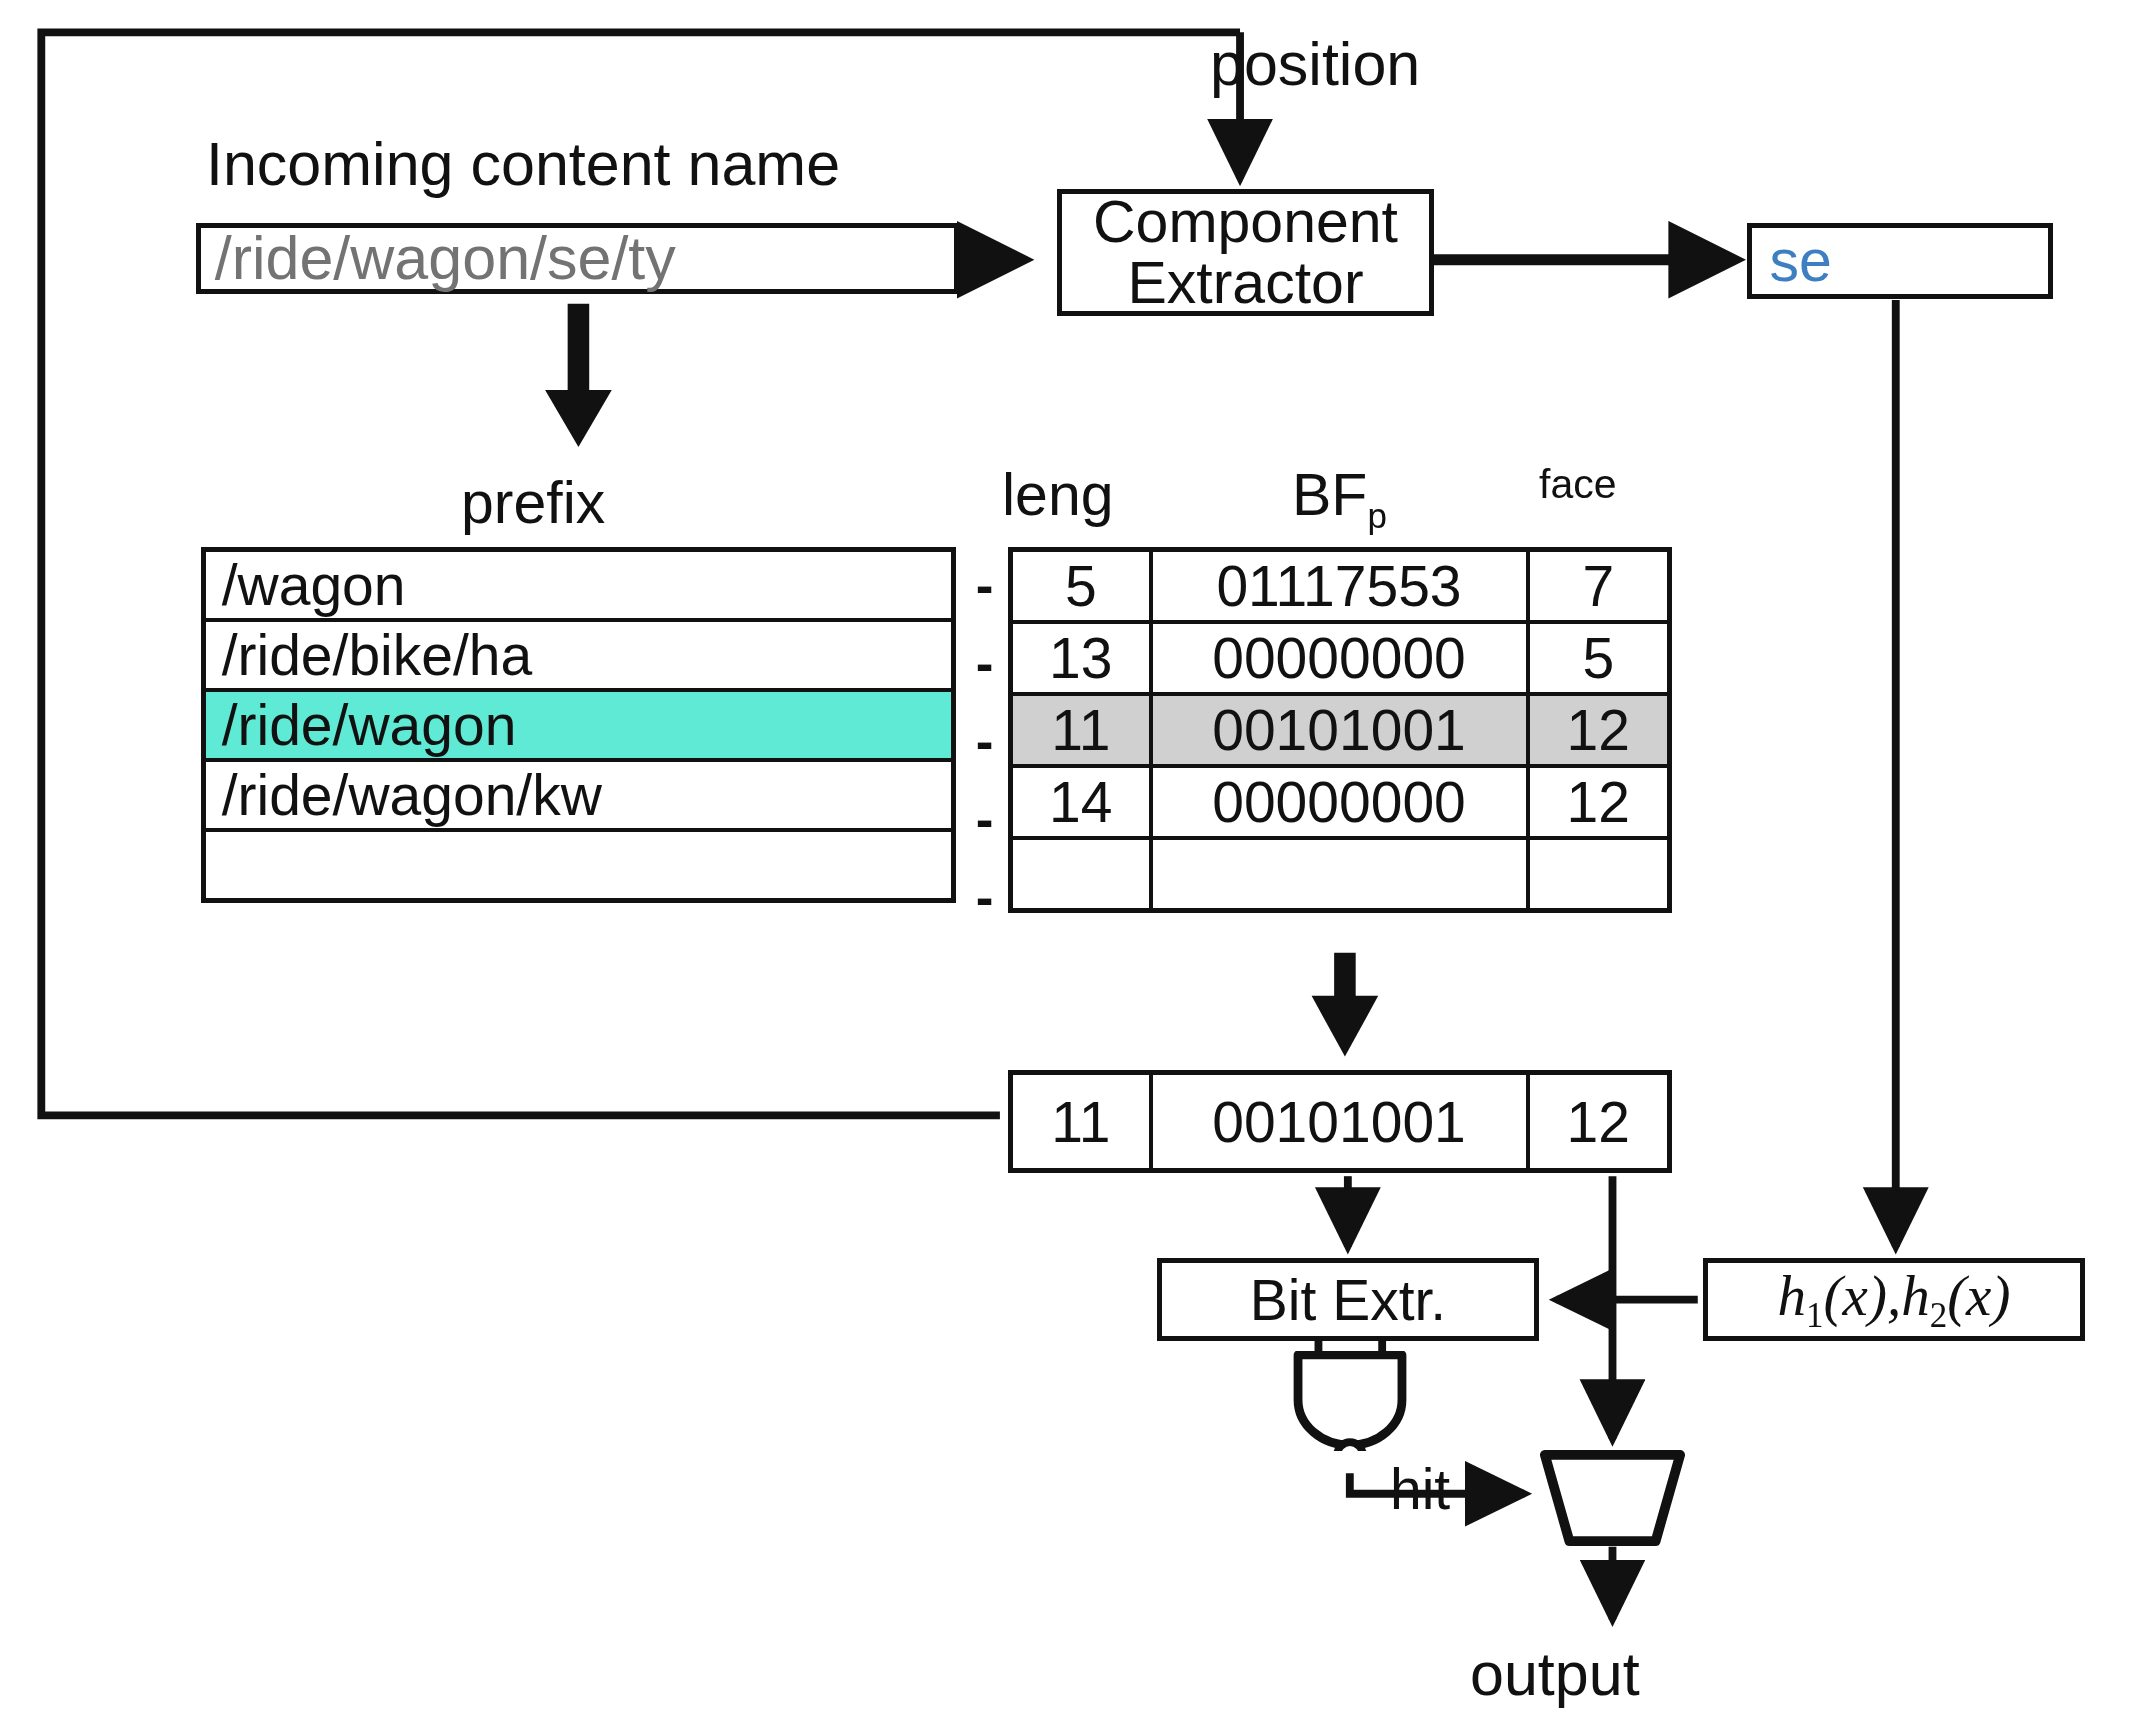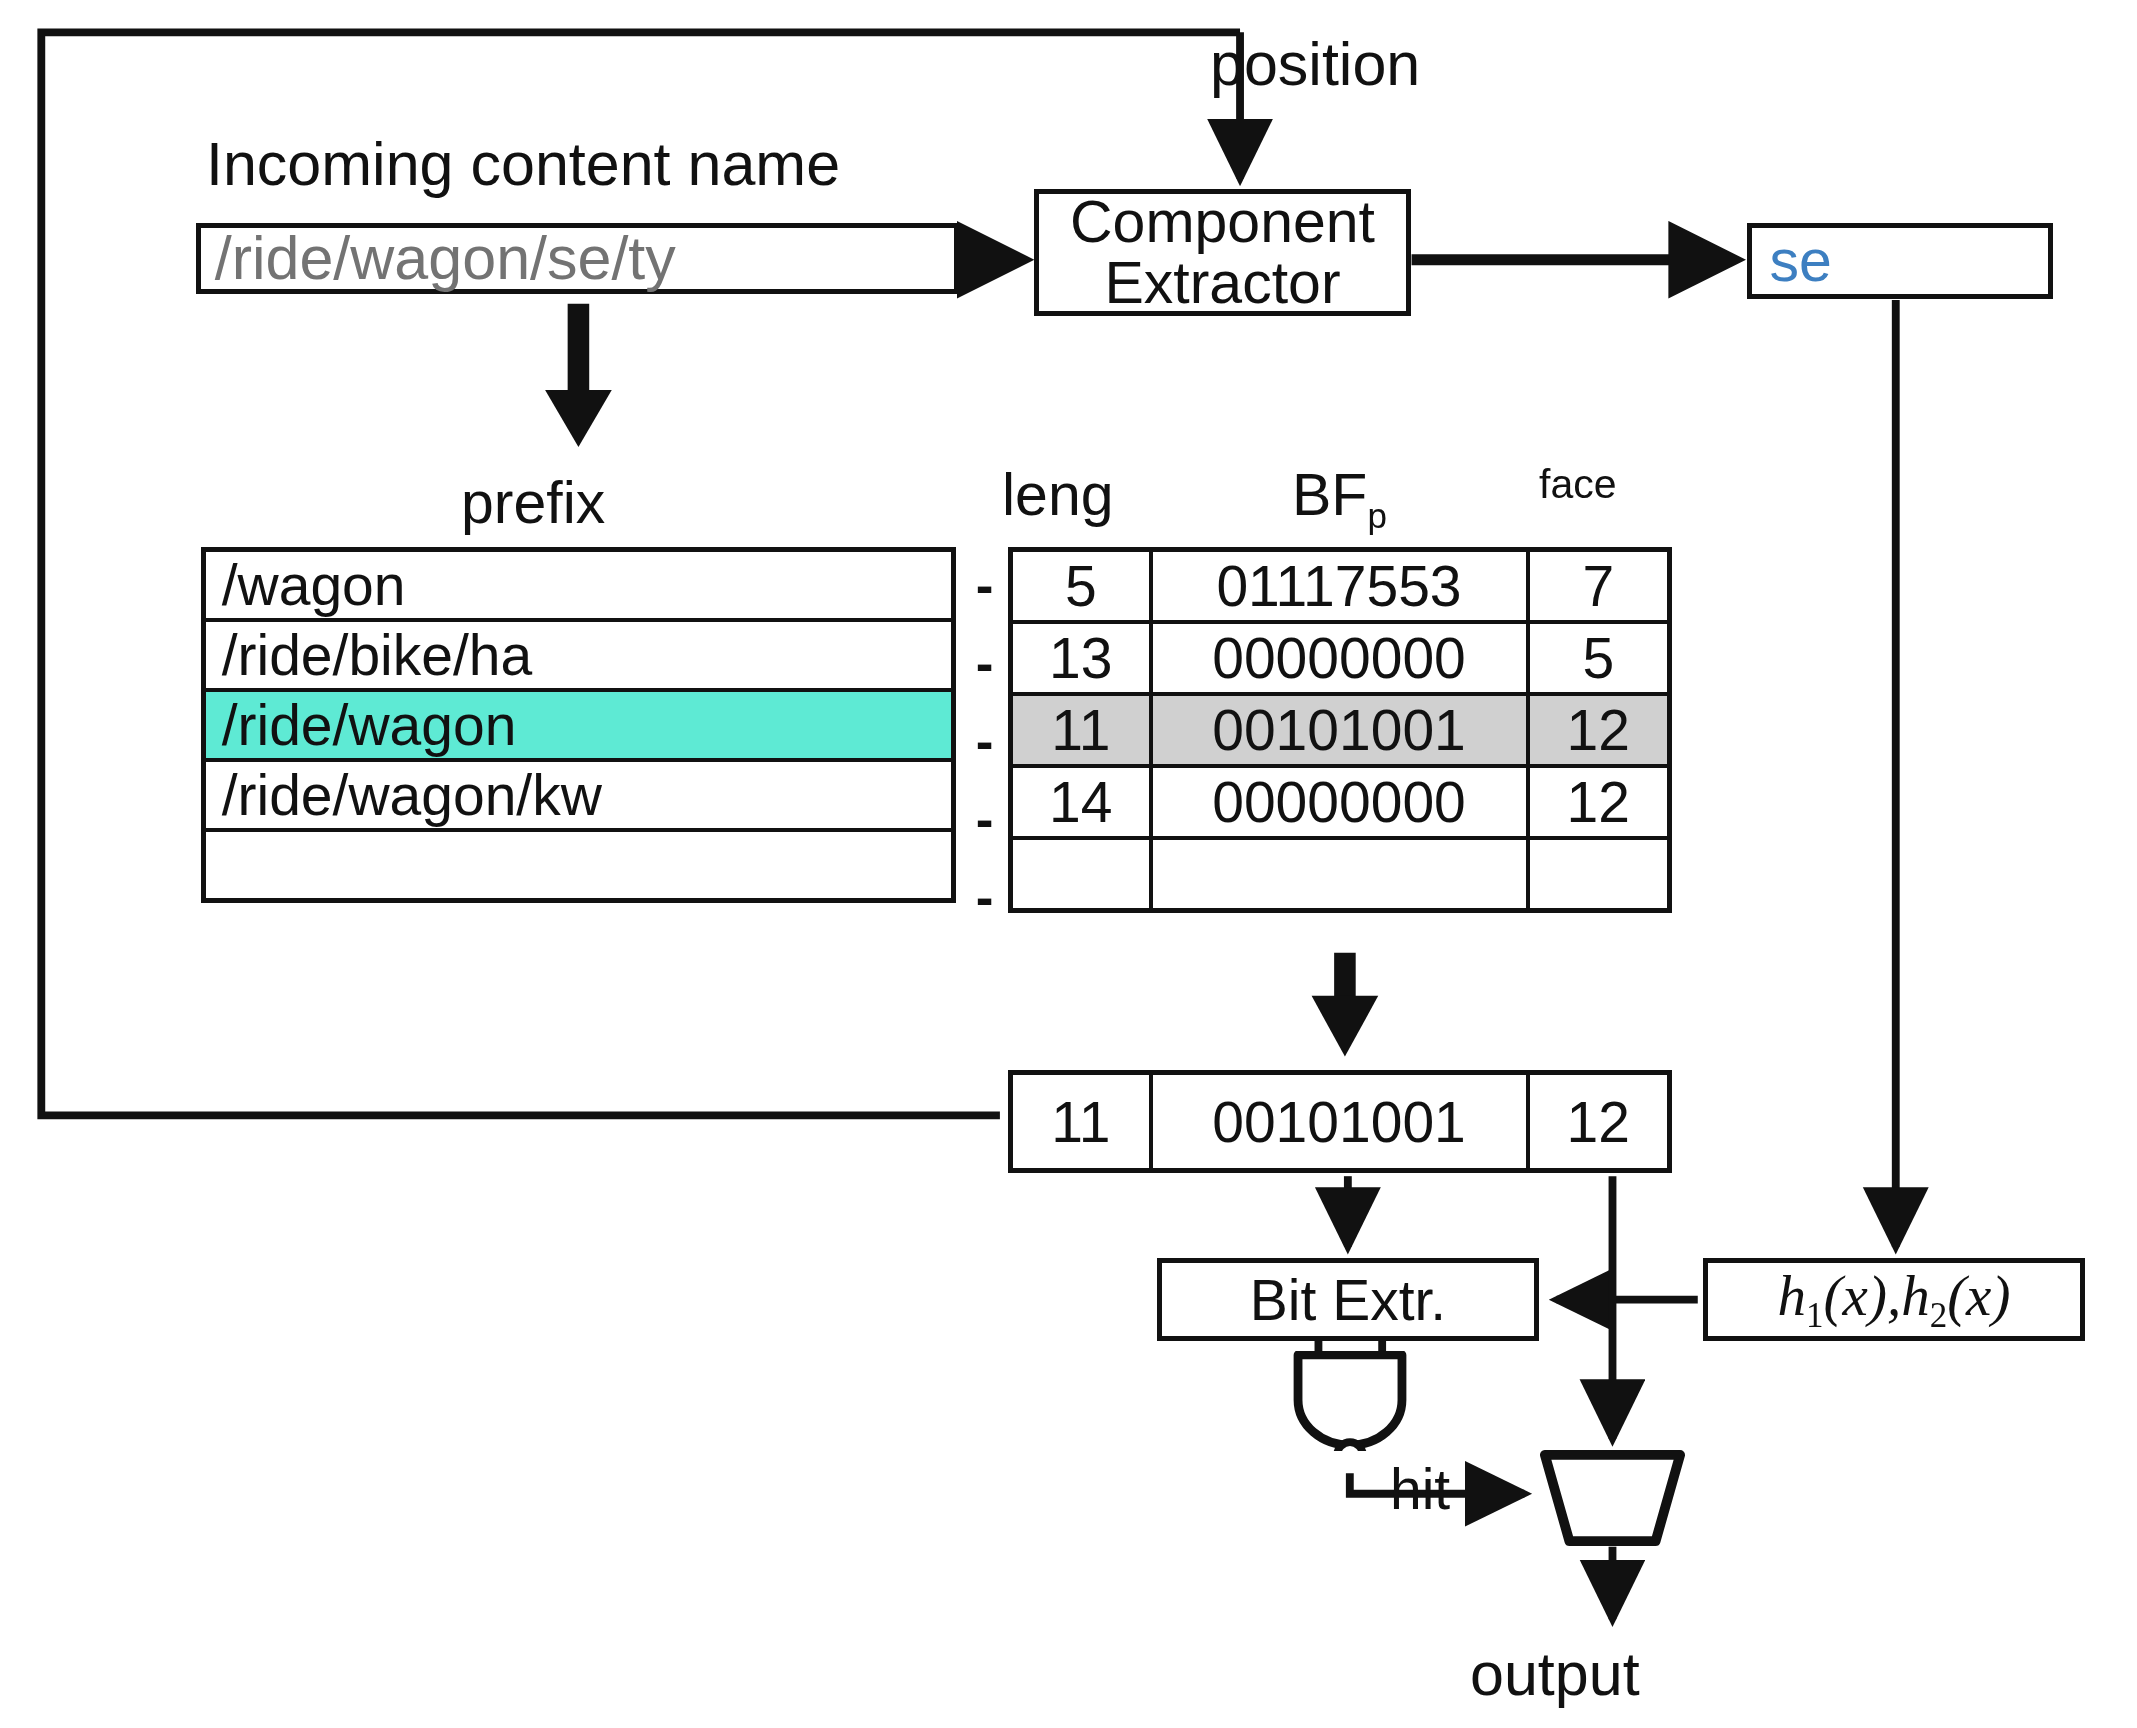--- a/index.html
+++ b/index.html
@@ -27,21 +27,21 @@
   
   .box {
     position: absolute;
     box-sizing: border-box;
     border: 5.9px solid #111111;
     background: #ffffff;
     display: flex;
     align-items: center;
     z-index: 3;
   }
-  .box.center { justify-content: center; }
+  .box.center { justify-content: center; margin-left: 23px; }
   .lbl {
     position: absolute;
     white-space: nowrap;
     z-index: 4;
   }
 
   
   #incoming-label {
     left: 206px; top: 129px;
     font-size: 61px;

